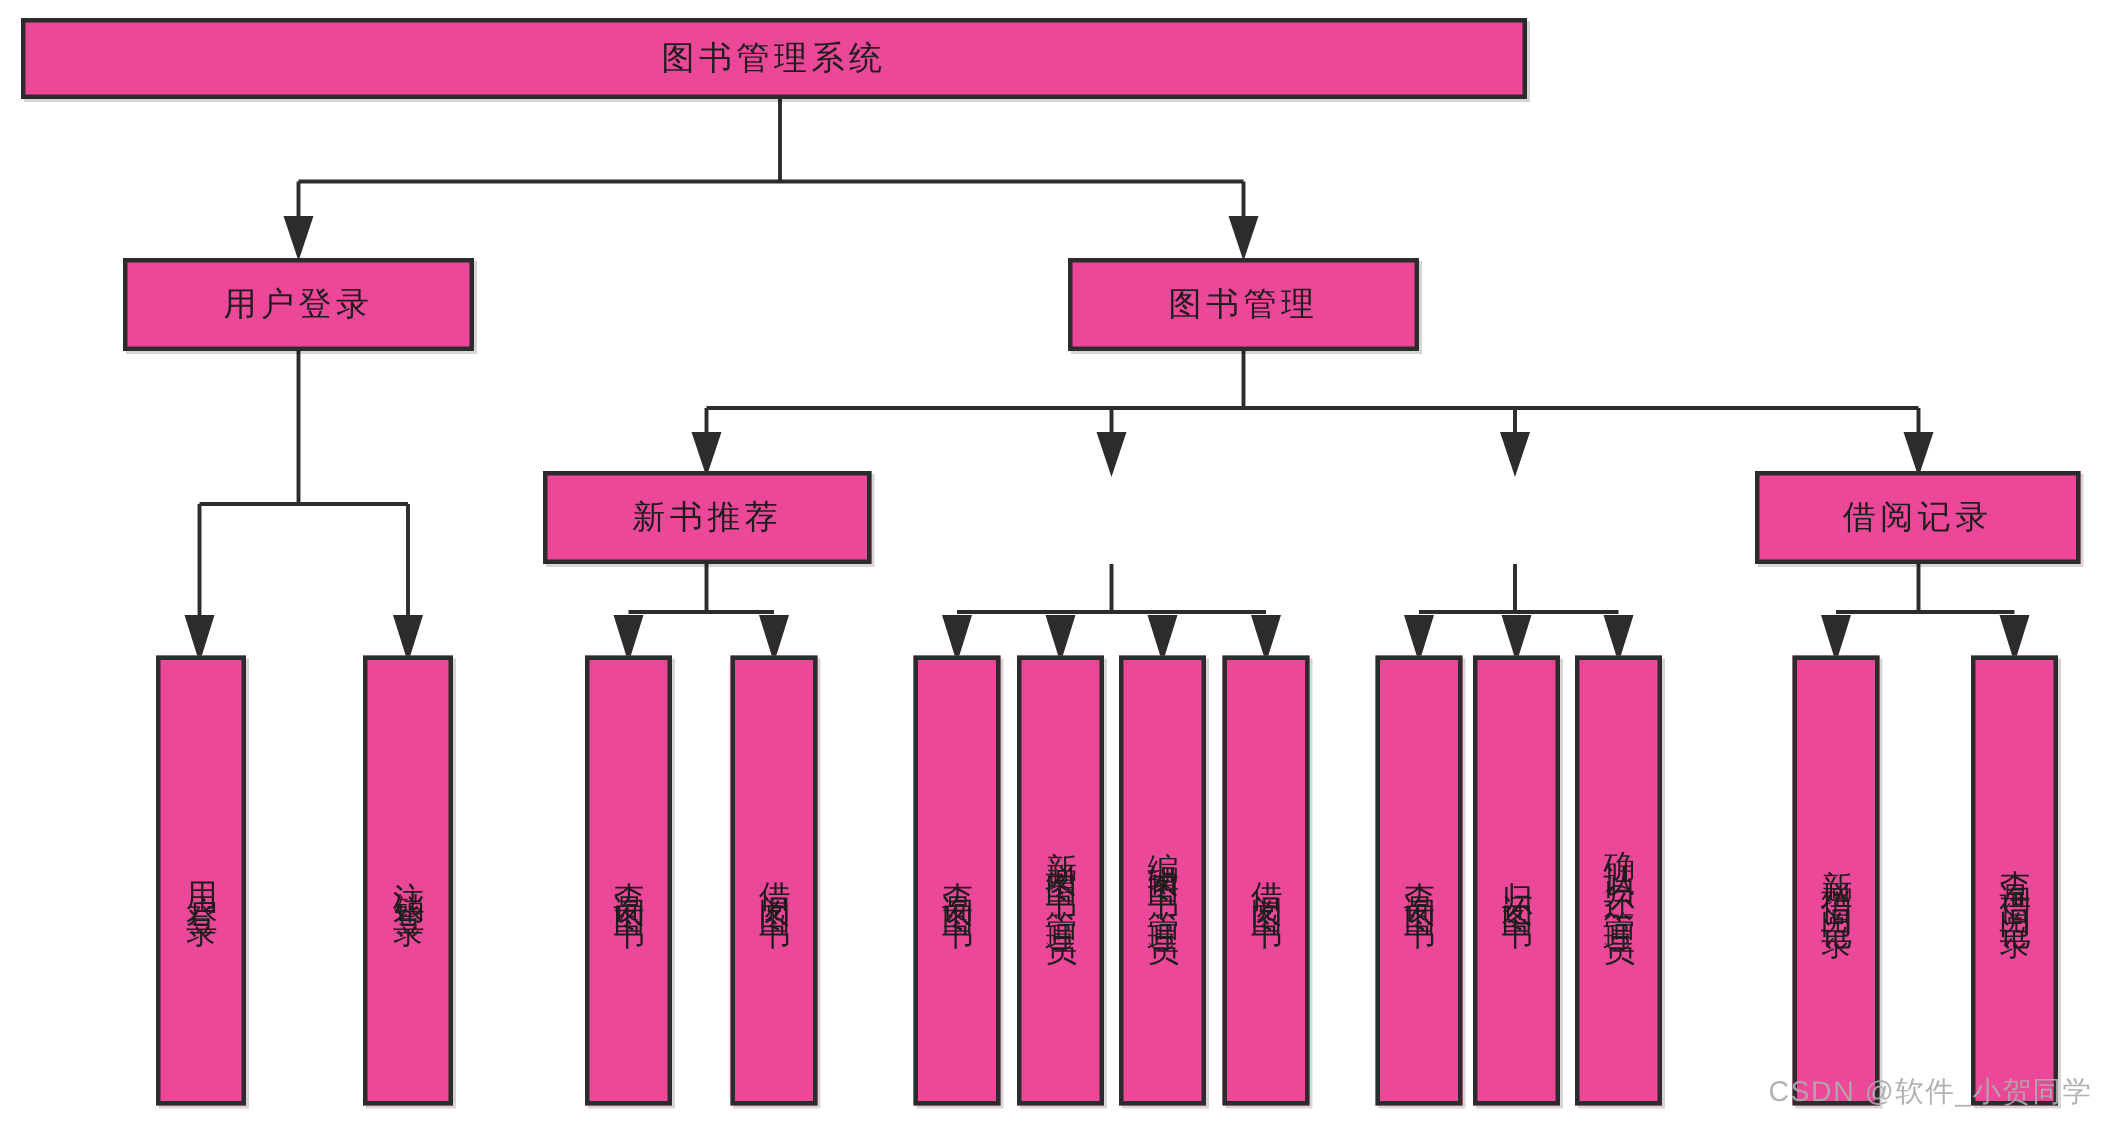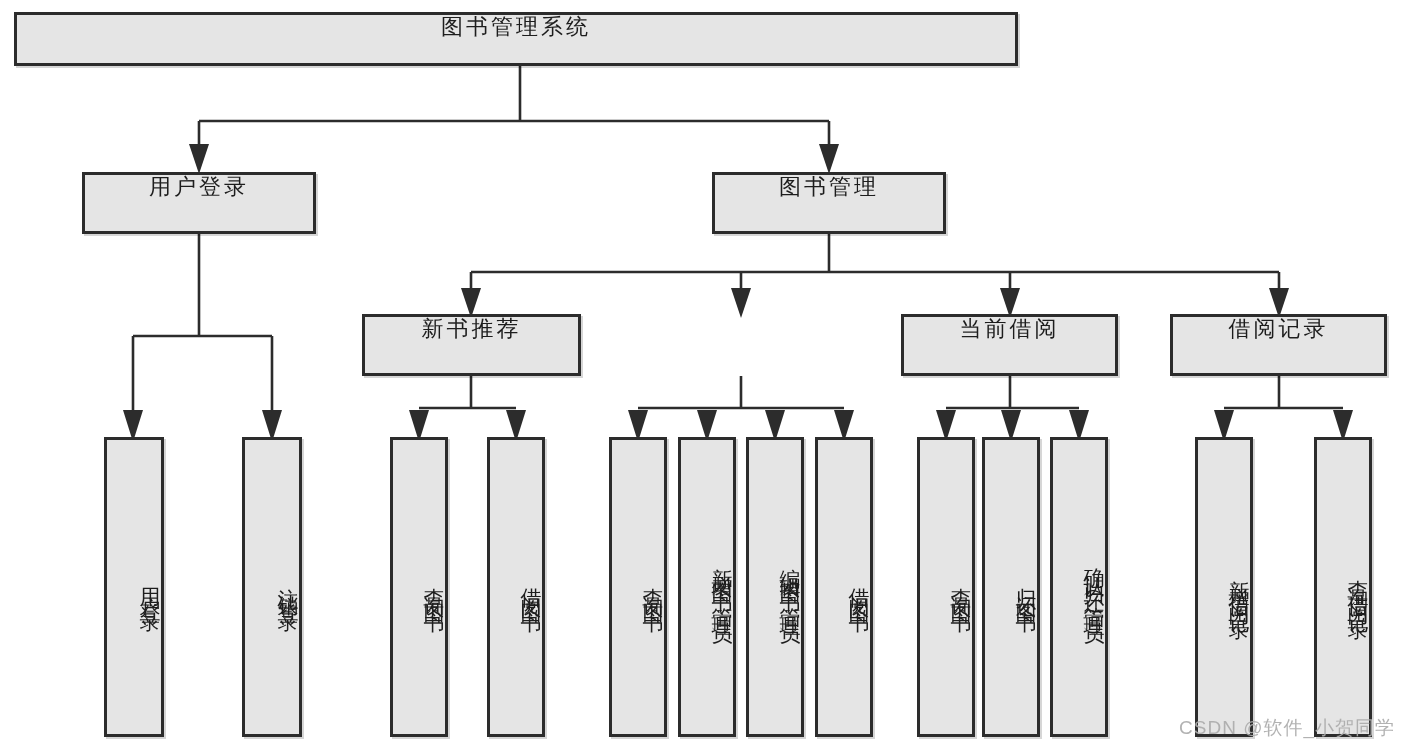--- a/index.html
+++ b/index.html
@@ -13,25 +13,25 @@
   }
   .edges {
     position: absolute;
     left: 0; top: 0;
     width: 1405px; height: 747px;
     pointer-events: none;
   }
   .node {
     position: absolute;
     box-sizing: border-box;
-    background: #e5e5e5;
+    background: #ec4899;
     border: 3px solid #2c2c2c;
     box-shadow: 2px 2px 0 rgba(0,0,0,0.16);
     display: flex;
-    align-items: flex-start;
+    align-items: center;
     justify-content: center;
     color: #1d1d1d;
     font-size: 22px;
     letter-spacing: 3px;
     text-align: center;
     line-height: 1.1;
   }
   .node .lbl { white-space: nowrap; }
   .node.v {
     writing-mode: vertical-rl;
@@ -104,23 +104,20 @@
   <div class="node" style="left:82px; top:172px; width:234px; height:62px">
     <span class="lbl">用户登录</span>
   </div>
   <div class="node" style="left:362px; top:314px; width:219px; height:62px">
     <span class="lbl">新书推荐</span>
   </div>
 
   <div class="node" style="left:712px; top:172px; width:234px; height:62px">
     <span class="lbl">图书管理</span>
   </div>
-  <div class="node" style="left:901px; top:314px; width:217px; height:62px">
-    <span class="lbl">当前借阅</span>
-  </div>
   <div class="node" style="left:1170px; top:314px; width:217px; height:62px">
     <span class="lbl">借阅记录</span>
   </div>
 
   <div class="node v" style="left:104px; top:437px; width:60px; height:300px">
     <span class="lbl">用户登录</span>
   </div>
   <div class="node v" style="left:242px; top:437px; width:60px; height:300px">
     <span class="lbl">注销登录</span>
   </div>

